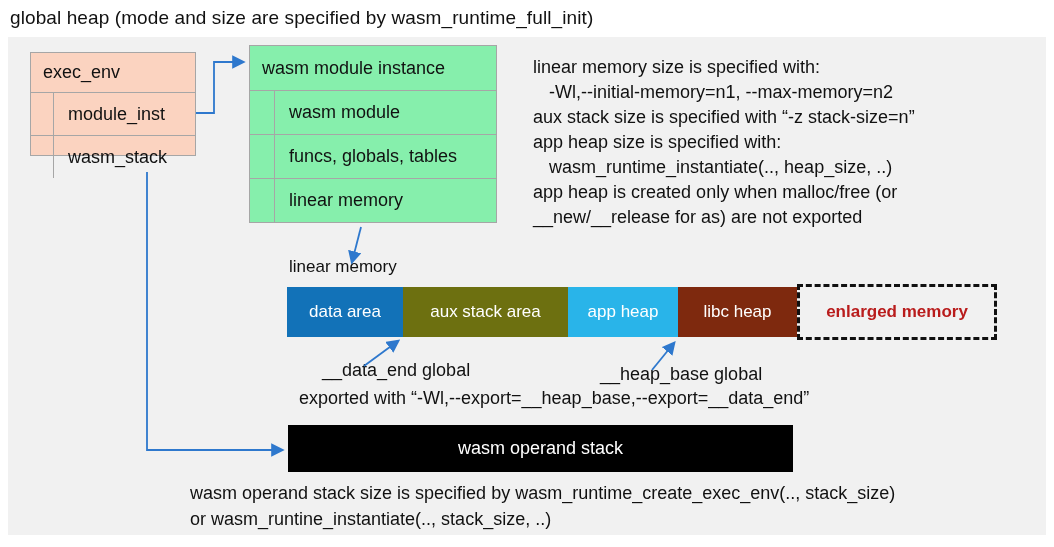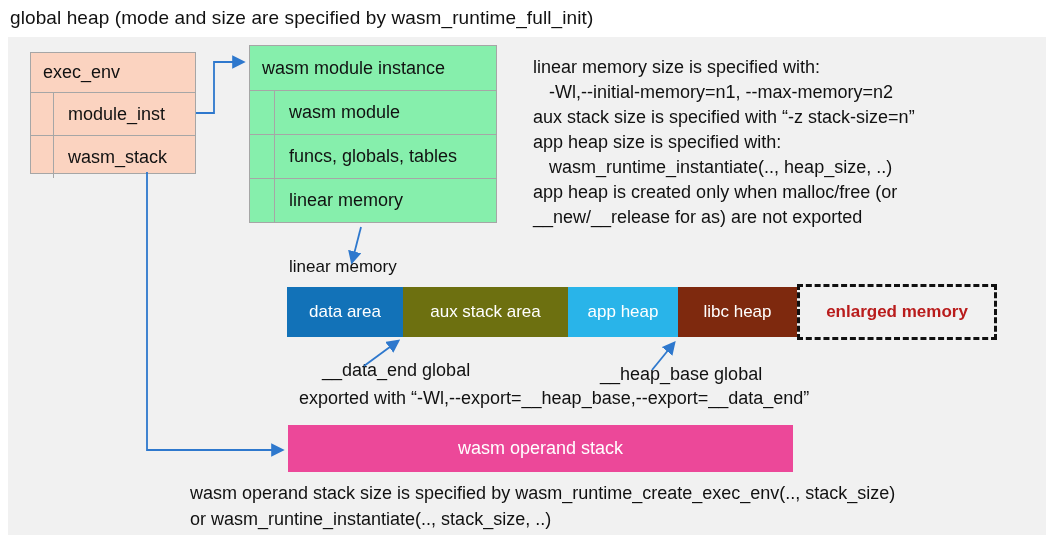--- a/index.html
+++ b/index.html
@@ -12,21 +12,21 @@
   #title{left:10px;top:7px;font-size:19px;letter-spacing:.1px;}
   #panel{left:8px;top:37px;width:1038px;height:498px;background:#f1f1f1;}
 
   
   .struct{box-sizing:border-box;border:1px solid #a6a6a6;font-size:18px;}
   .struct .hdr{box-sizing:border-box;display:flex;align-items:center;padding-left:12px;}
   .struct .bodyrow{box-sizing:border-box;border-top:1px solid #a6a6a6;display:flex;}
   .struct .indent{box-sizing:border-box;border-right:1px solid #a6a6a6;flex:0 0 auto;}
   .struct .cell{display:flex;align-items:center;padding-left:14px;flex:1 1 auto;}
 
-  #exec-env{left:30px;top:52px;width:166px;height:122px;background:#fbd3c0;}
+  #exec-env{left:30px;top:52px;width:166px;height:104px;background:#fbd3c0;}
   #exec-env .hdr{height:39px;}
   #exec-env .bodyrow{height:43px;}
   #exec-env .indent{width:23px;}
 
   #module-instance{left:249px;top:45px;width:248px;height:178px;background:#86efac;}
   #module-instance .hdr{height:44px;}
   #module-instance .bodyrow{height:44px;}
   #module-instance .indent{width:25px;}
 
   
@@ -102,21 +102,21 @@
   <div class="seg" style="width: 165px; background-color: rgb(109, 112, 16);">aux stack area</div>
   <div class="seg" style="width: 110px; background-color: rgb(41, 180, 233);">app heap</div>
   <div class="seg" style="width: 119px; background-color: rgb(126, 41, 14);">libc heap</div>
   <div class="seg" id="seg-enlarged" style="width:200px;color:#b91c1c;font-weight:bold;">enlarged memory</div>
 </div>
 
 <div class="abs" id="lbl-data-end">__data_end global</div>
 <div class="abs" id="lbl-heap-base">__heap_base global</div>
 <div class="abs" id="lbl-exported">exported with “-Wl,--export=__heap_base,--export=__data_end”</div>
 
-<div class="abs" id="operand-stack" style="background-color: #ec4899;">wasm operand stack</div>
+<div class="abs" id="operand-stack" style="background-color: #000000;">wasm operand stack</div>
 
 <div class="abs" id="note-bottom">
   <div>wasm operand stack size is specified by wasm_runtime_create_exec_env(.., stack_size)</div>
   <div>or wasm_runtine_instantiate(.., stack_size, ..)</div>
 </div>
 
 <svg class="abs" id="connectors" viewBox="0 0 1054 547" xmlns="http://www.w3.org/2000/svg">
   <defs>
     <marker id="arr" viewBox="0 0 10 10" refX="8" refY="5" markerWidth="7.5" markerHeight="7.5" orient="auto-start-reverse">
       <path d="M0,0 L10,5 L0,10 z" fill="#2e78cd"></path>

